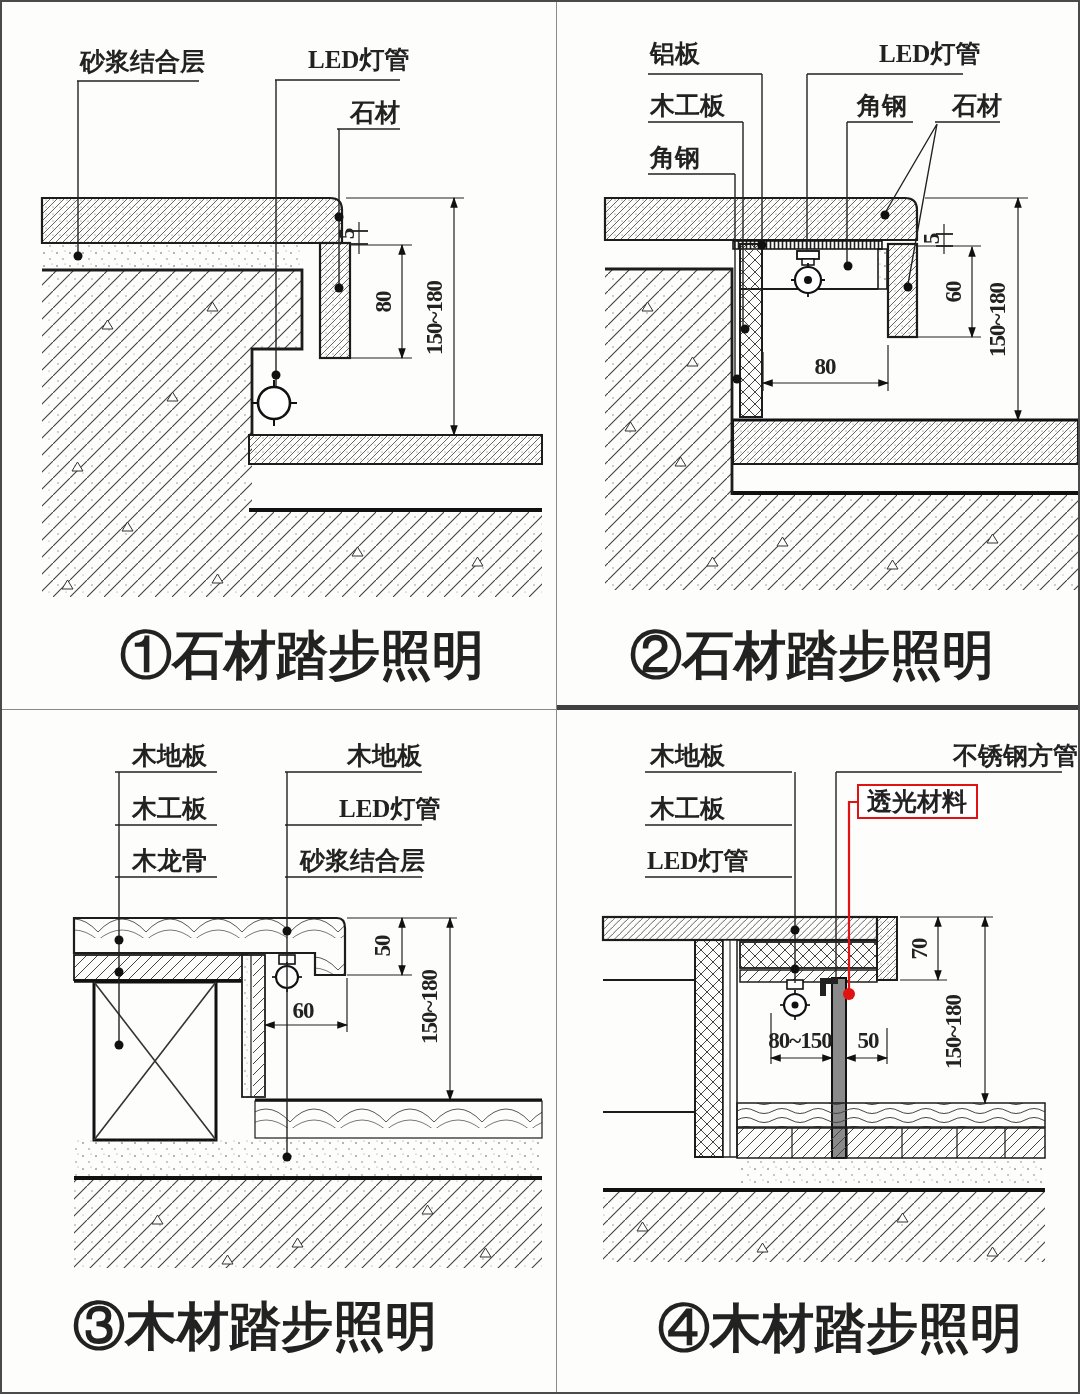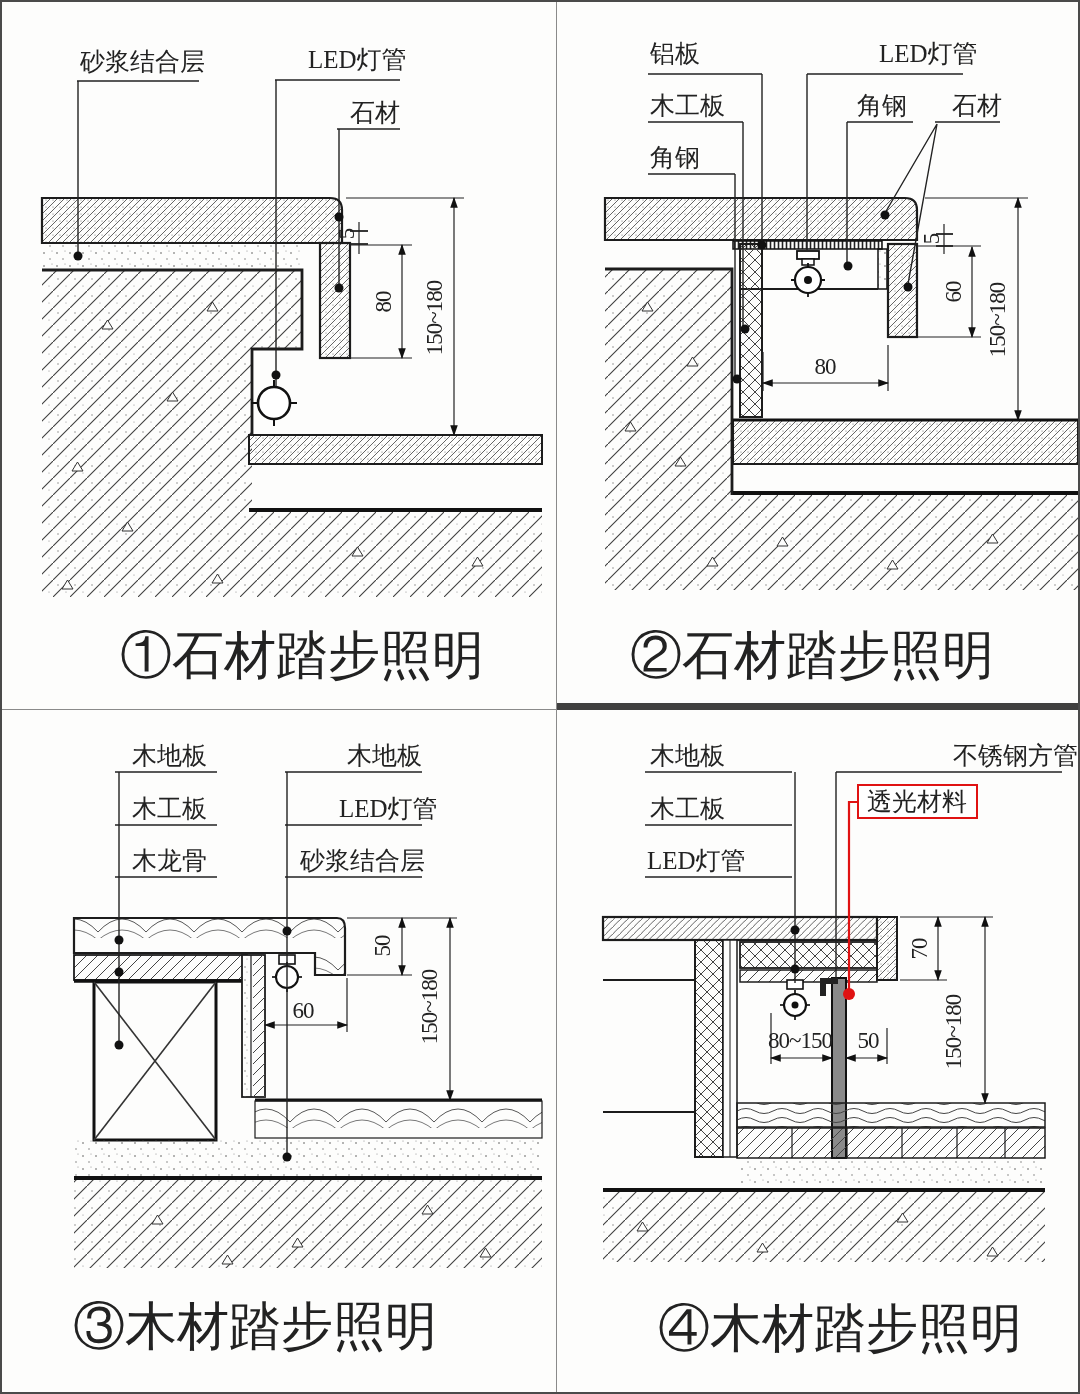--- a/index.html
+++ b/index.html
@@ -1,25 +1,25 @@
 <!DOCTYPE html>
 <html><head>
 <meta charset="utf-8">
 <style>
   html,body{margin:0;padding:0;background:#e8e8e8;}
   .page{
     width:1080px;height:1394px;background:#fdfdfc;
     border:2px solid #4a4a4a;box-sizing:border-box;
     display:grid;grid-template-columns:555px 521px;grid-template-rows:708px 682px;
     font-family:"Liberation Serif","DejaVu Serif",serif;
-    position:relative;overflow:hidden;
+    position:relative;overflow:hidden;font-weight:bold;
   }
   .cell{position:relative;background:#fdfdfc;}
   .cell.c1{border-right:1px solid #8a8a8a;border-bottom:1px solid #8a8a8a;}
-  .cell.c2{border-bottom:7px solid #404040;}
+  .cell.c2{border-bottom:5px solid #404040;}
   .cell.c3{border-right:1px solid #8a8a8a;}
   svg{display:block;}
   text{font-family:"Liberation Serif","DejaVu Serif",serif;fill:#222;}
   .lbl{font-size:25px;}
   .dim{font-size:23px;letter-spacing:-1px;}
   .cap{font-size:52px;}
 </style>
 </head>
 <body>
 

